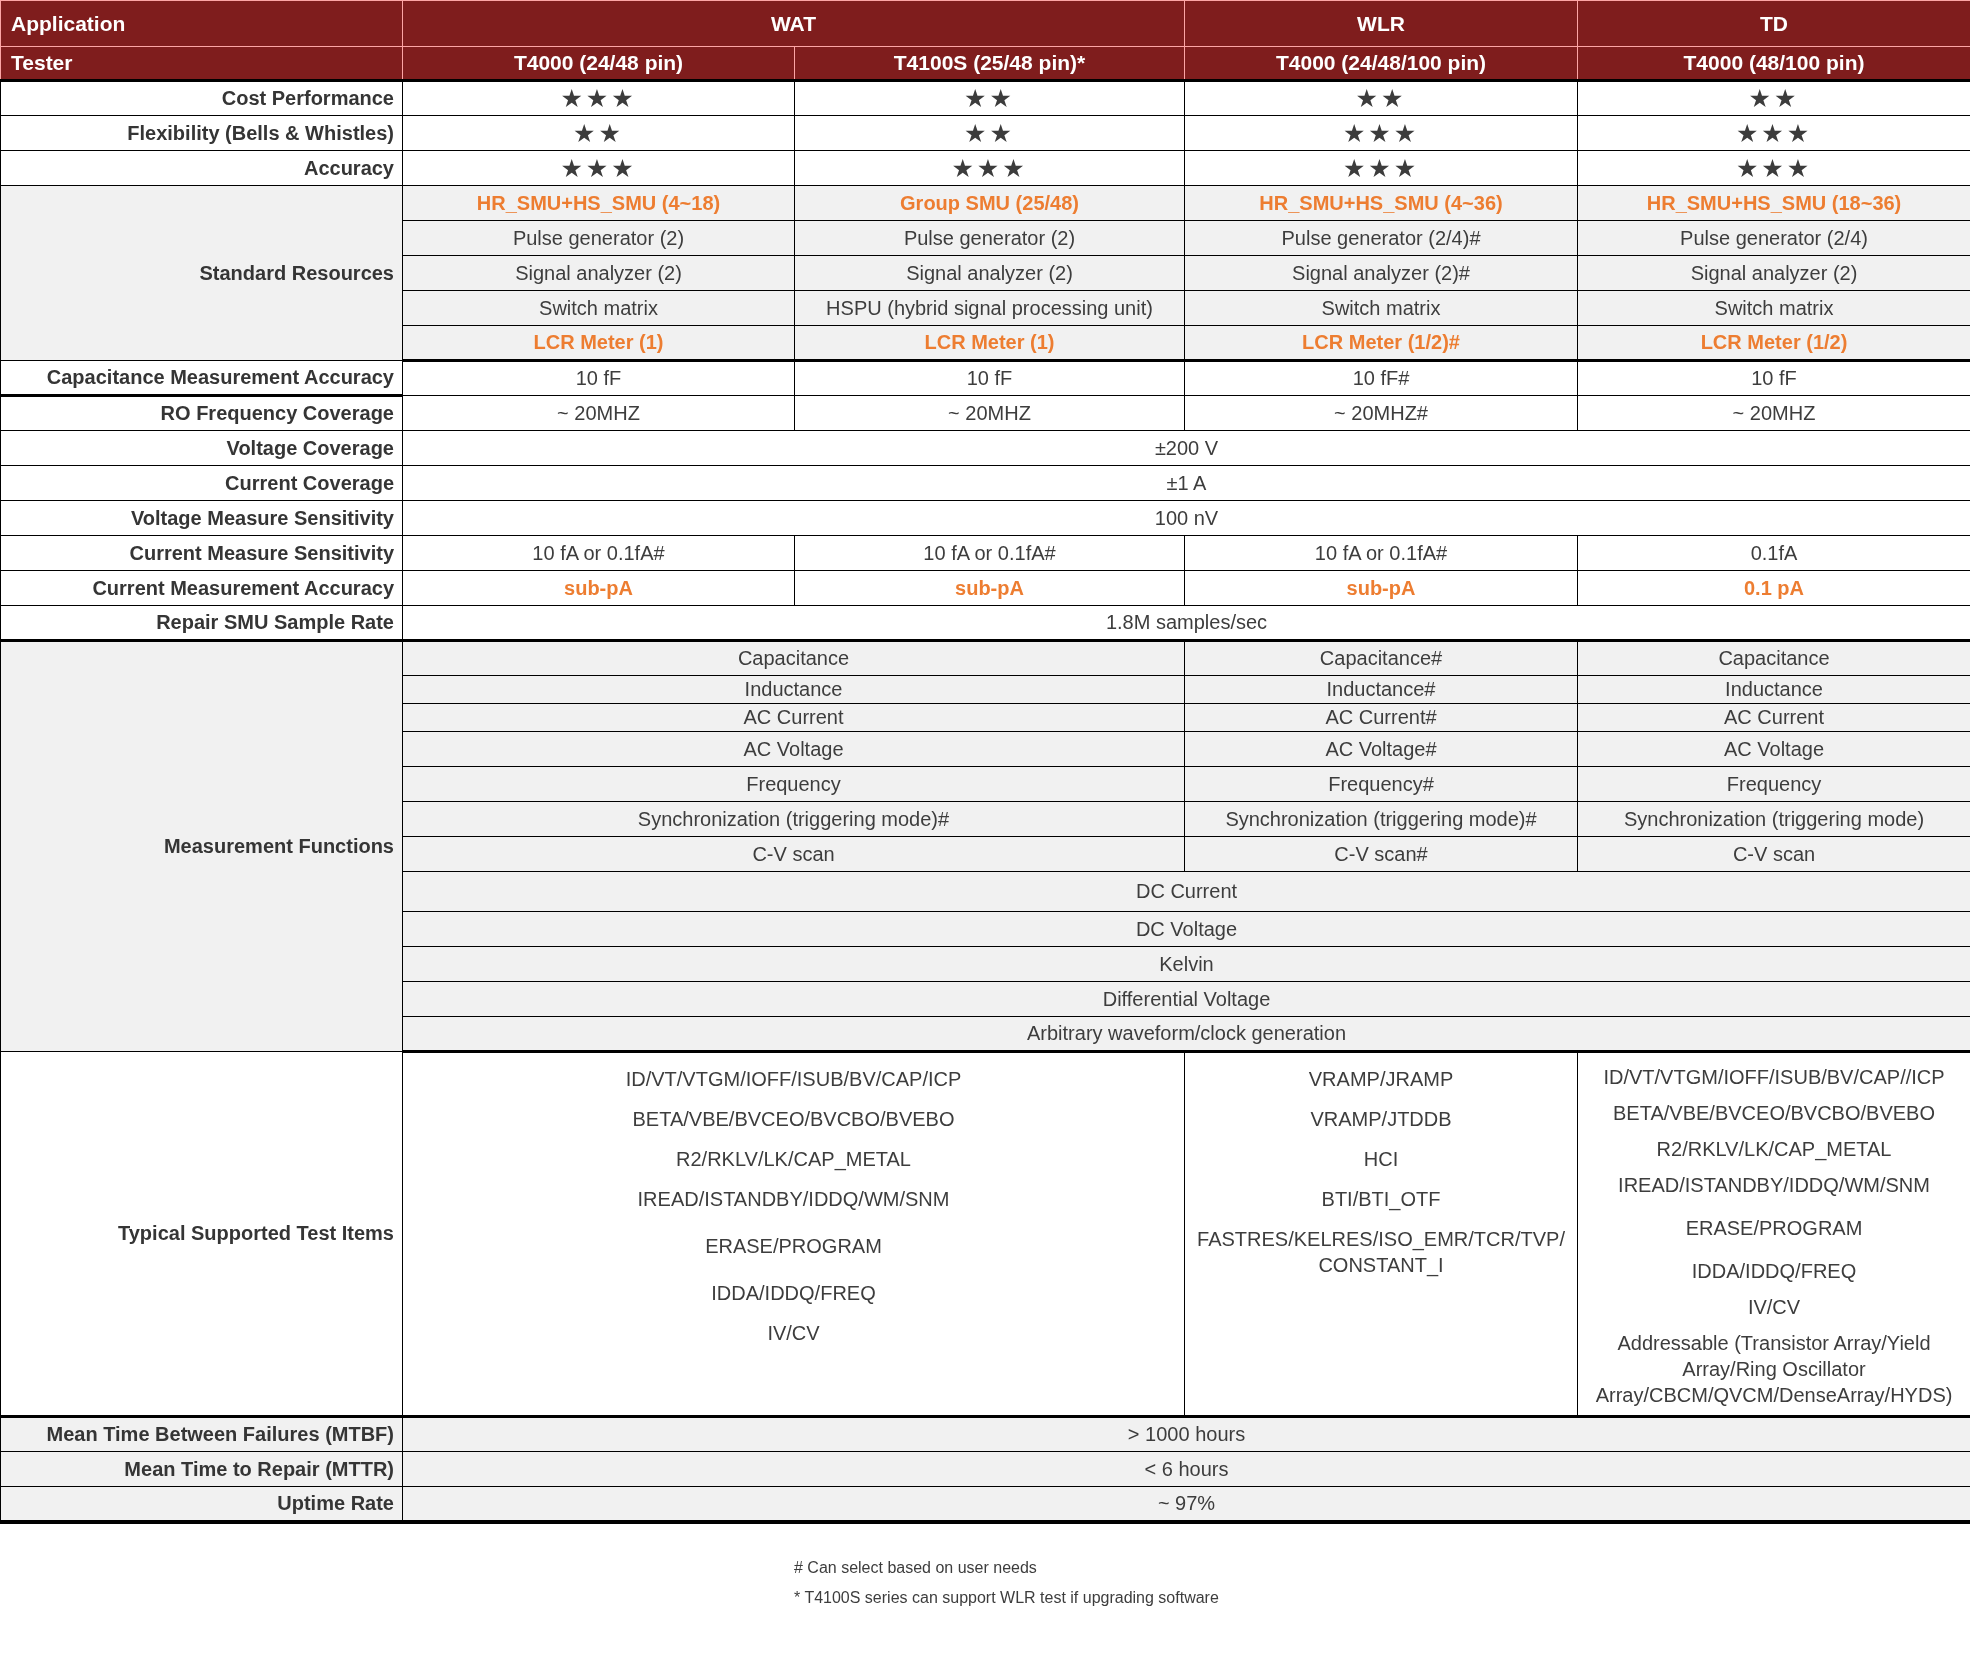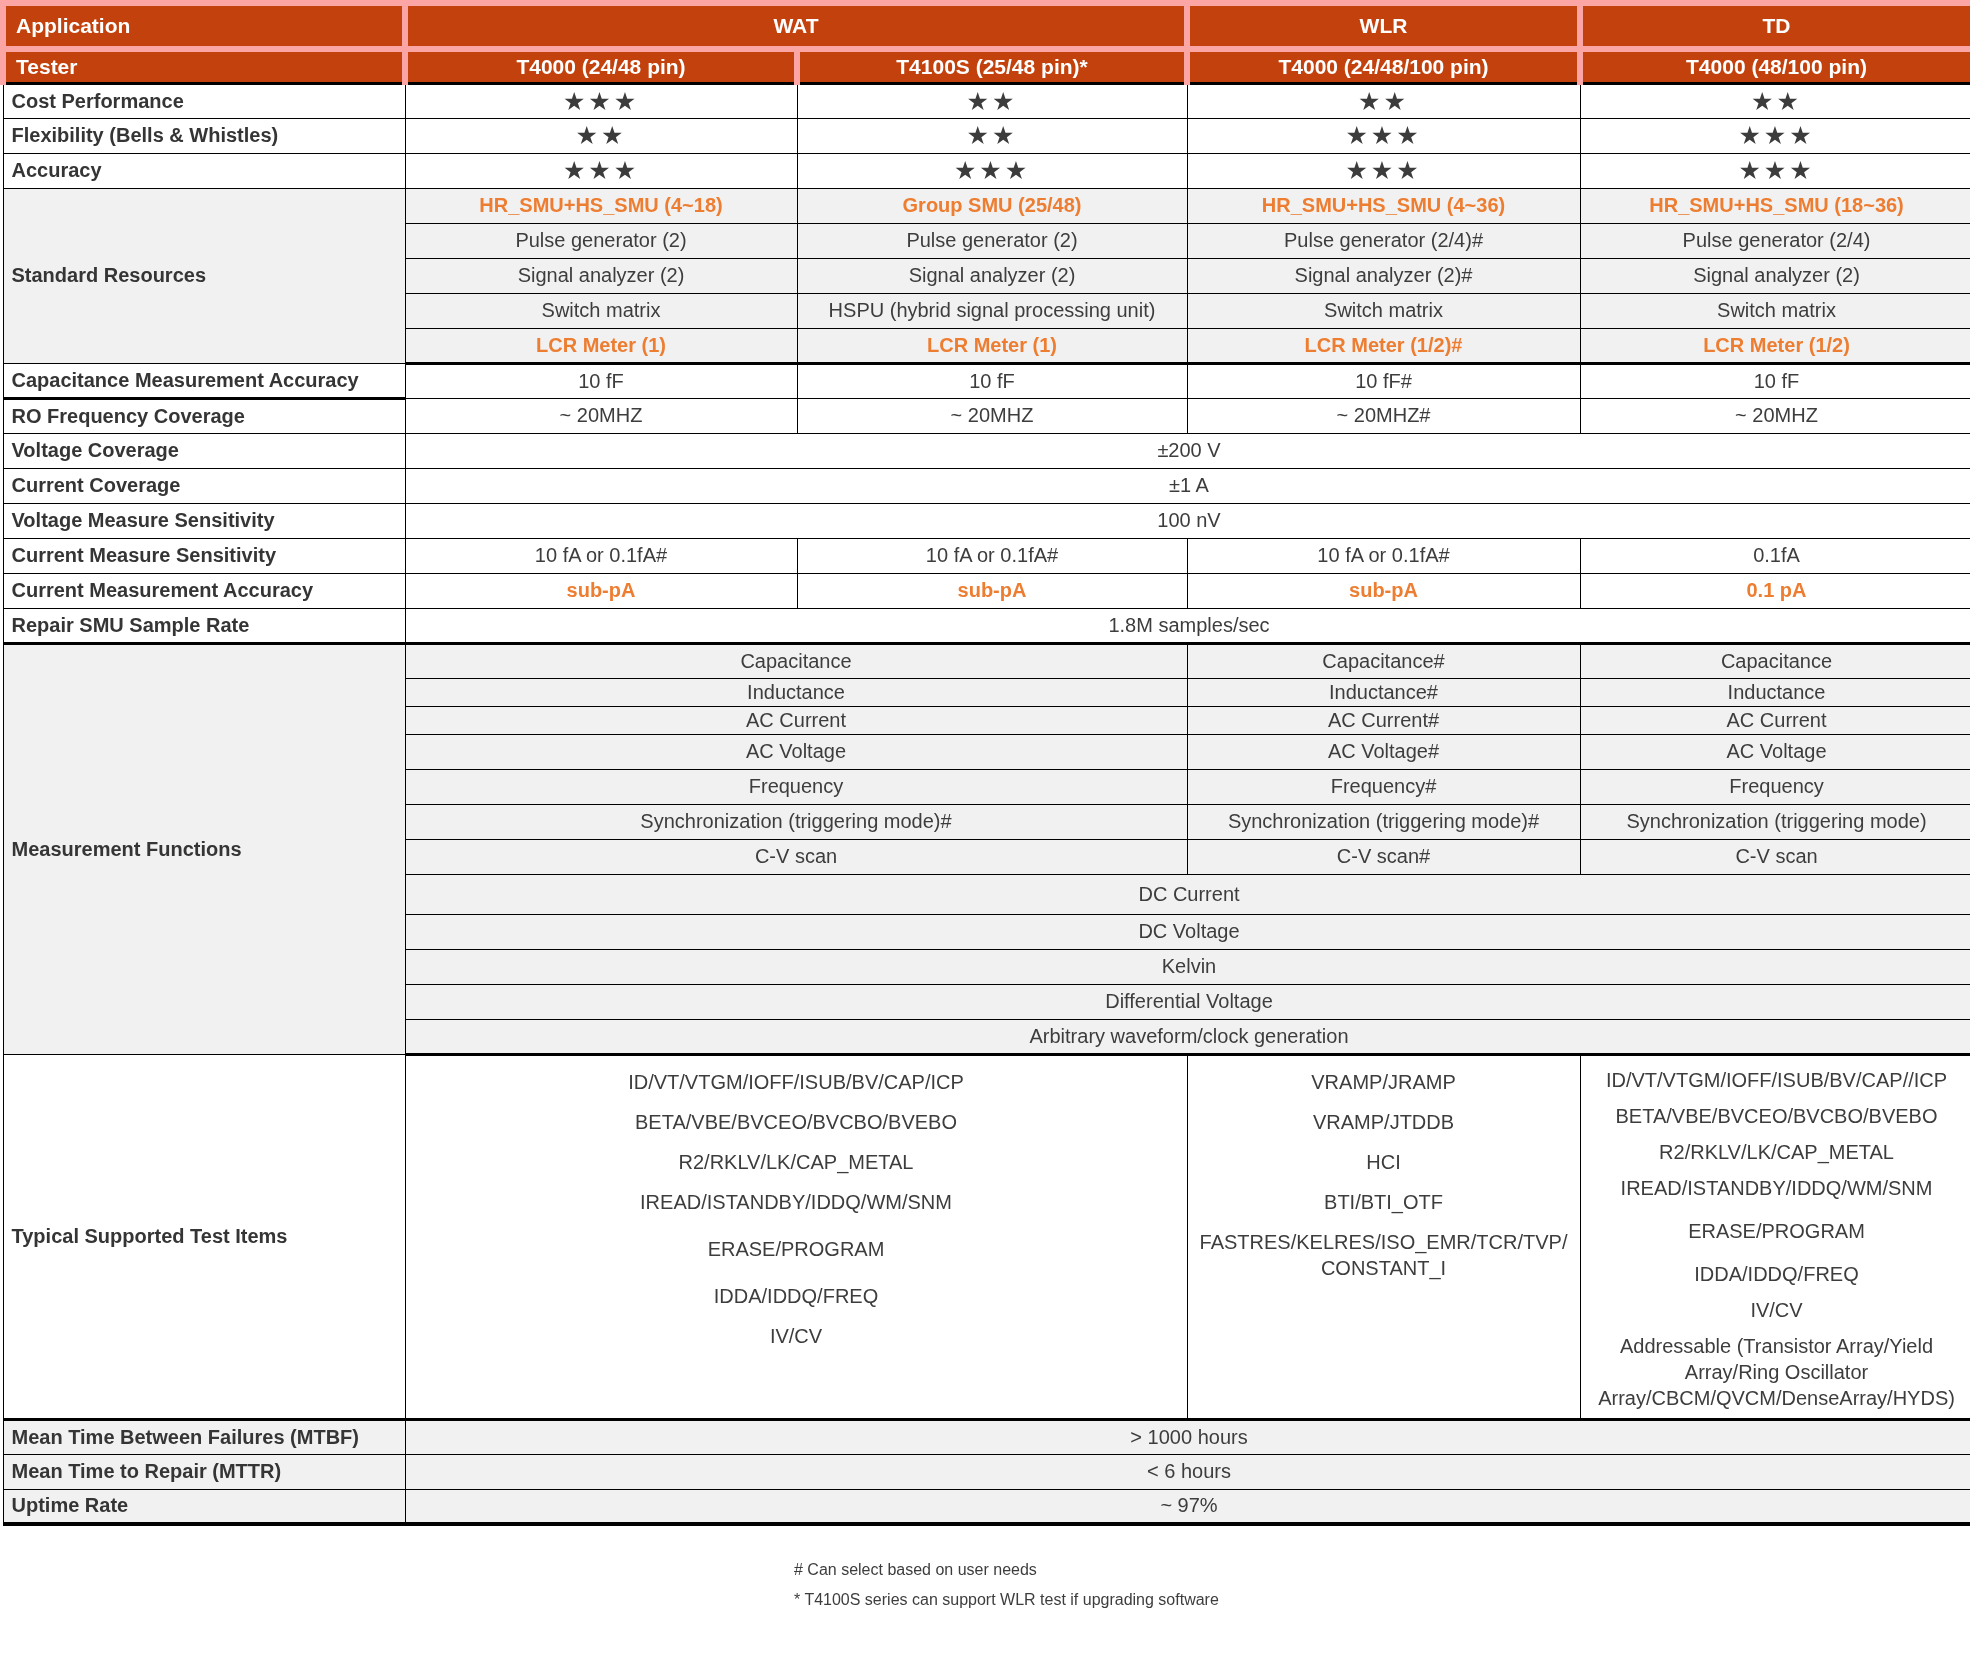--- a/index.html
+++ b/index.html
@@ -3,25 +3,25 @@
 <meta charset="utf-8">
 <style>
   html,body{margin:0;padding:0;background:#ffffff;}
   body{width:1970px;font-family:"Liberation Sans", sans-serif;color:#3d3d3d;}
   table.cmp{width:1970px;border-collapse:collapse;table-layout:fixed;}
   td,th{box-sizing:border-box;overflow:hidden;}
   
   td{border:1px solid #000;font-size:20px;color:#3d3d3d;text-align:center;vertical-align:middle;padding:2px 4px;background:#fff;}
   th{font-weight:bold;}
   
-  th.hdr{background:#c2410c;color:#ffffff;border:6px solid #fca5a5;font-size:21px;text-align:center;vertical-align:middle;padding:2px 4px;}
+  th.hdr{background:#7f1d1d;color:#ffffff;border:1px solid #fca5a5;font-size:21px;text-align:center;vertical-align:middle;padding:2px 4px;}
   th.hdr.lft{text-align:left;padding-left:10px;}
   tr.hb th{border-bottom:3px solid #000;}
   
-  td.lbl{ text-align:left;font-weight:bold;color:#353535;padding:2px 8px;}
+  td.lbl{ text-align:right;font-weight:bold;color:#353535;padding:2px 8px;}
   
   .g{background:#f1f1f1;}
   
   .o{color:#ed7d31;font-weight:bold;}
   
   .stars{font-size:25px;letter-spacing:3px;color:#3c3c3c;}
   
   .tb3{border-bottom:3px solid #000 !important;}
   .tb4{border-bottom:4px solid #000 !important;}
   

